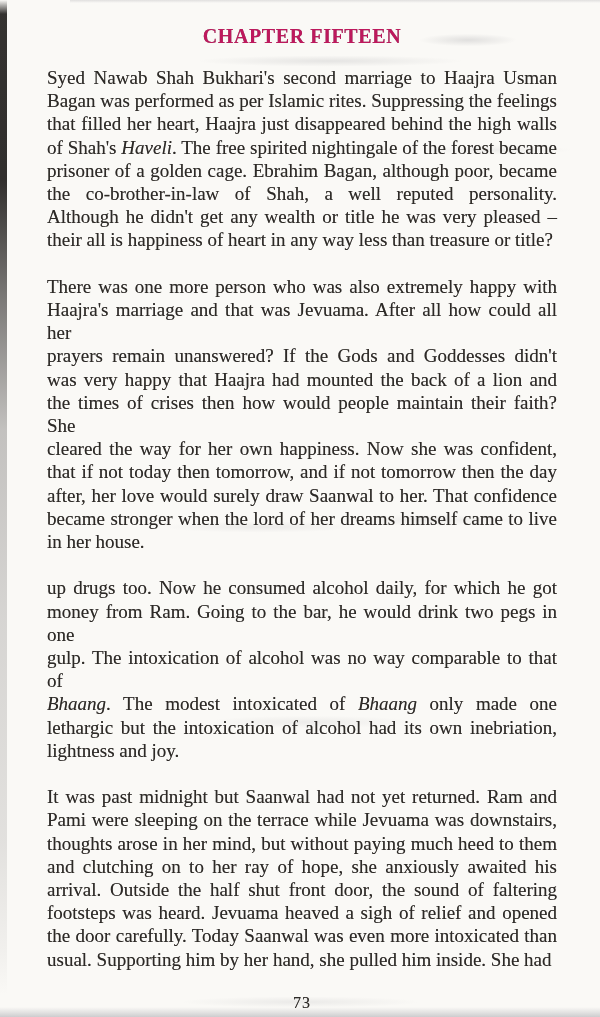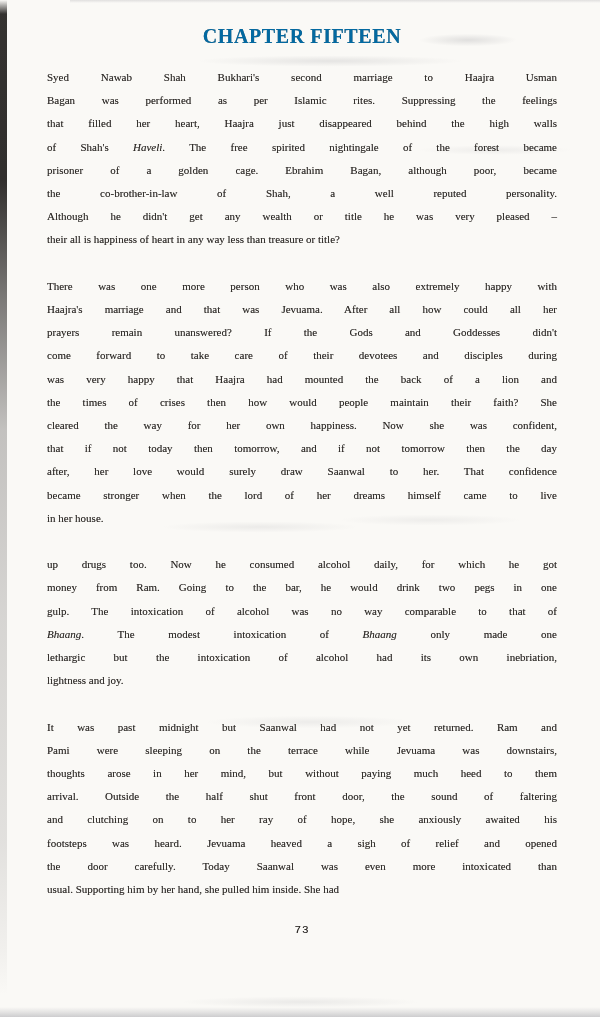--- a/index.html
+++ b/index.html
@@ -61,39 +61,38 @@
     width: 510px;
   }
   .title {
     margin: 0;
     padding-top: 25px;
     line-height: 23px;
     text-align: center;
     font-size: 20px;
     font-weight: bold;
     letter-spacing: 0.6px;
-    color: #0369a1;
+    color: #be185d;
     text-shadow: 0 0 0.5px rgba(43,40,37,0.55);
   }
-  .body { margin-top: 18px; font-size: 11px; }
+  .body { margin-top: 18px; font-size: 19px; }
   .para { margin: 0 0 23.2px 0; }
   .line {
     line-height: 23.2px;
     text-align: justify;
     text-align-last: justify;
     text-shadow: 0 0 0.5px rgba(45,42,39,0.50);
   }
   .line.last { text-align-last: left; }
   .page-number {
     margin-top: 0;
     text-align: center;
-    font-size: 11px;
+    font-size: 16px;
     letter-spacing: 1px;
     text-shadow: 0 0 0.5px rgba(45,42,39,0.50);
-    font-family: Liberation Mono, monospace;
   }
 </style>
 </head>
 <body>
 
 <div class="scan">
   <div class="smudges"></div>
   <div class="edge-left"></div>
   <div class="edge-top"></div>
   <div class="edge-bottom"></div>
@@ -108,43 +107,42 @@
           <div class="line"><span>of Shah's </span><i>Haveli</i><span>. The free spirited nightingale of the forest became</span></div>
           <div class="line"><span>prisoner of a golden cage. Ebrahim Bagan, although poor, became</span></div>
           <div class="line"><span>the co-brother-in-law of Shah, a well reputed personality.</span></div>
           <div class="line"><span>Although he didn't get any wealth or title he was very pleased –</span></div>
           <div class="line last"><span>their all is happiness of heart in any way less than treasure or title?</span></div>
         </div>
         <div class="para">
           <div class="line"><span>There was one more person who was also extremely happy with</span></div>
           <div class="line"><span>Haajra's marriage and that was Jevuama. After all how could all her</span></div>
           <div class="line"><span>prayers remain unanswered? If the Gods and Goddesses didn't</span></div>
-          <div class="line"><span>come forward to take care of their devotees and disciples during</span></div>
           <div class="line"><span>was very happy that Haajra had mounted the back of a lion and</span></div>
           <div class="line"><span>the times of crises then how would people maintain their faith? She</span></div>
           <div class="line"><span>cleared the way for her own happiness. Now she was confident,</span></div>
           <div class="line"><span>that if not today then tomorrow, and if not tomorrow then the day</span></div>
           <div class="line"><span>after, her love would surely draw Saanwal to her. That confidence</span></div>
           <div class="line"><span>became stronger when the lord of her dreams himself came to live</span></div>
           <div class="line last"><span>in her house.</span></div>
         </div>
         <div class="para">
           <div class="line"><span>up drugs too. Now he consumed alcohol daily, for which he got</span></div>
           <div class="line"><span>money from Ram. Going to the bar, he would drink two pegs in one</span></div>
           <div class="line"><span>gulp. The intoxication of alcohol was no way comparable to that of</span></div>
-          <div class="line"><i>Bhaang</i><span>. The modest intoxication of </span><i>Bhaang</i><span> only made one</span></div>
+          <div class="line"><i>Bhaang</i><span>. The modest intoxicated of </span><i>Bhaang</i><span> only made one</span></div>
           <div class="line"><span>lethargic but the intoxication of alcohol had its own inebriation,</span></div>
           <div class="line last"><span>lightness and joy.</span></div>
         </div>
         <div class="para">
           <div class="line"><span>It was past midnight but Saanwal had not yet returned. Ram and</span></div>
           <div class="line"><span>Pami were sleeping on the terrace while Jevuama was downstairs,</span></div>
           <div class="line"><span>thoughts arose in her mind, but without paying much heed to them</span></div>
+          <div class="line"><span>and clutching on to her ray of hope, she anxiously awaited his</span></div>
           <div class="line"><span>arrival. Outside the half shut front door, the sound of faltering</span></div>
-          <div class="line"><span>and clutching on to her ray of hope, she anxiously awaited his</span></div>
           <div class="line"><span>footsteps was heard. Jevuama heaved a sigh of relief and opened</span></div>
           <div class="line"><span>the door carefully. Today Saanwal was even more intoxicated than</span></div>
           <div class="line last"><span>usual. Supporting him by her hand, she pulled him inside. She had</span></div>
         </div>
       </div>
     <div class="page-number">73</div>
   </div>
 </div>
 
 </body></html>

